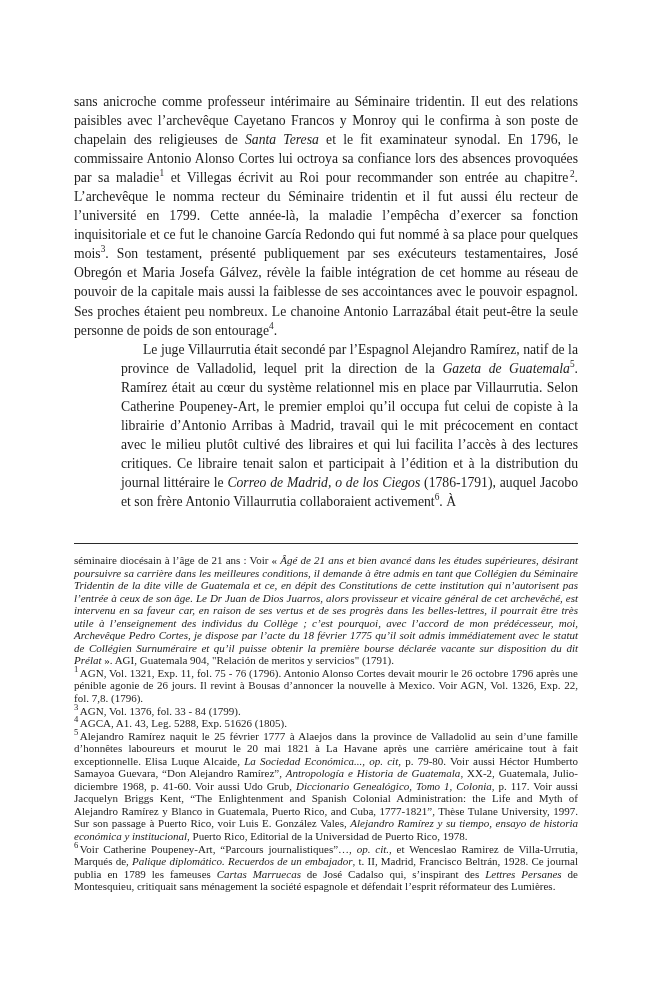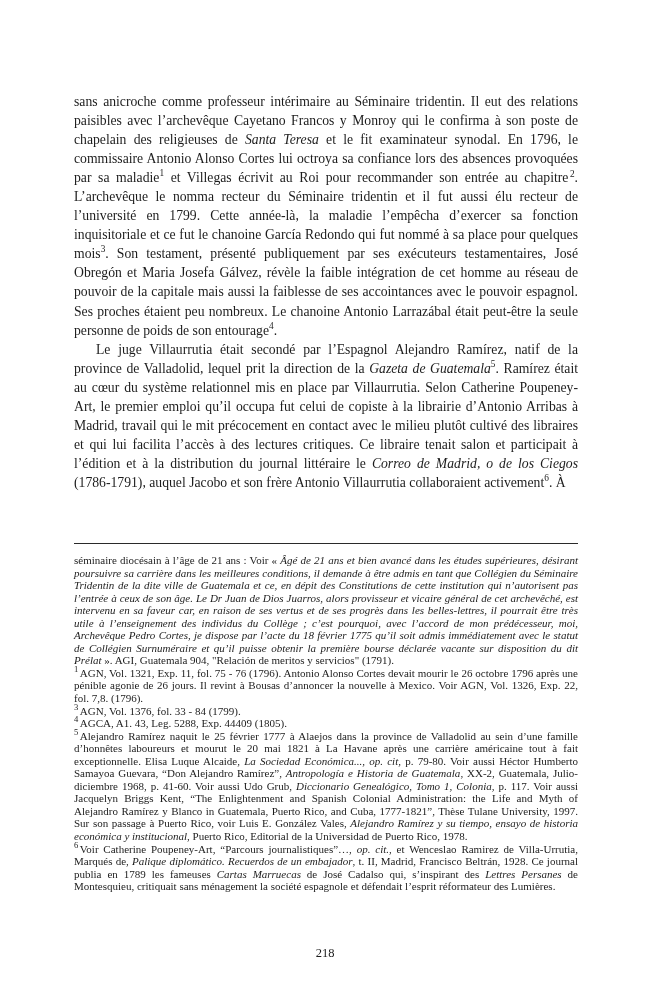--- a/index.html
+++ b/index.html
@@ -30,20 +30,21 @@
     line-height: 19.05px;
     text-align: justify;
     text-justify: inter-word;
     color: #1c1c1c;
   }
   .body-text p {
     margin: 0;
   }
   .body-text p.indent {
     text-indent: 22px;
+    margin-left: 47px;
   }
   .body-text i {
     font-style: italic;
   }
   sup {
     font-size: 0.68em;
     vertical-align: super;
     line-height: 0;
   }
   sup.spaced {
@@ -107,20 +108,19 @@
         <p class="indent"><span>Le juge Villaurrutia était secondé par l’Espagnol Alejandro Ramírez, natif de la province de Valladolid, lequel prit la direction de la </span><i>Gazeta de Guatemala</i><sup>5</sup><span>. Ramírez était au cœur du système relationnel mis en place par Villaurrutia. Selon Catherine Poupeney-Art, le premier emploi qu’il occupa fut celui de copiste à la librairie d’Antonio Arribas à Madrid, travail qui le mit précocement en contact avec le milieu plutôt cultivé des libraires et qui lui facilita l’accès à des lectures critiques. Ce libraire tenait salon et participait à l’édition et à la distribution du journal littéraire le </span><i>Correo de Madrid, o de los Ciegos</i><span> (1786-1791), auquel Jacobo et son frère Antonio Villaurrutia collaboraient activement</span><sup>6</sup><span>.  À</span></p>
       </div>
   </div>
 
   <div class="fn-rule"></div>
 
   <div class="footnotes" id="footnote-block">
       <p><span>séminaire diocésain à l’âge de 21 ans : Voir « </span><i>Âgé de 21 ans et bien avancé dans les études supérieures, désirant poursuivre sa carrière dans les meilleures conditions, il demande à être admis en tant que Collégien du Séminaire Tridentin de la dite ville de Guatemala et ce, en dépit des Constitutions de cette institution qui n’autorisent pas l’entrée à ceux de son âge. Le Dr Juan de Dios Juarros, alors provisseur et vicaire général de cet archevêché, est intervenu en sa faveur car, en raison de ses vertus et de ses progrès dans les belles-lettres, il pourrait être très utile à l’enseignement des individus du Collège ; c’est pourquoi, avec l’accord de mon prédécesseur, moi, Archevêque Pedro Cortes, je dispose par l’acte du 18 février 1775 qu’il soit admis immédiatement avec le statut de Collégien Surnuméraire et qu’il puisse obtenir la première bourse déclarée vacante sur disposition du dit Prélat</i><span> ». AGI, Guatemala 904, "Relación de meritos y servicios" (1791).</span></p>
       <p class="fn-note"><span class="fn-marker">1</span><span>AGN, Vol. 1321, Exp. 11, fol. 75 - 76 (1796). Antonio Alonso Cortes devait mourir le 26 octobre 1796 après une pénible agonie de 26 jours. Il revint à Bousas d’annoncer la nouvelle à Mexico. Voir AGN, Vol. 1326, Exp. 22, fol. 7,8. (1796).</span></p>
       <p class="fn-note"><span class="fn-marker">3</span><span>AGN, Vol. 1376, fol. 33 - 84 (1799).</span></p>
-      <p class="fn-note"><span class="fn-marker">4</span><span>AGCA, A1. 43, Leg. 5288, Exp. 44409 (1805).</span></p>
+      <p class="fn-note"><span class="fn-marker">4</span><span>AGCA, A1. 43, Leg. 5288, Exp. 51626 (1805).</span></p>
       <p class="fn-note"><span class="fn-marker">5</span><span>Alejandro Ramírez naquit le 25 février 1777 à Alaejos dans la province de Valladolid au sein d’une famille d’honnêtes laboureurs et mourut le 20 mai 1821 à La Havane après une carrière américaine tout à fait exceptionnelle. Elisa Luque Alcaide, </span><i>La Sociedad Económica..., op. cit,</i><span> p. 79-80. Voir aussi Héctor Humberto Samayoa Guevara, “Don Alejandro Ramírez”, </span><i>Antropología e Historia de Guatemala</i><span>, XX-2, Guatemala, Julio-diciembre 1968, p. 41-60. Voir aussi Udo Grub, </span><i>Diccionario Genealógico, Tomo 1, Colonia,</i><span> p. 117. Voir aussi Jacquelyn Briggs Kent, “The Enlightenment and Spanish Colonial Administration: the Life and Myth of Alejandro Ramírez y Blanco in Guatemala, Puerto Rico, and Cuba, 1777-1821”, Thèse Tulane University, 1997. Sur son passage à Puerto Rico, voir Luis E. González Vales, </span><i>Alejandro Ramírez y su tiempo, ensayo de historia económica y institucional</i><span>, Puerto Rico, Editorial de la Universidad de Puerto Rico, 1978.</span></p>
       <p class="fn-note"><span class="fn-marker">6</span><span>Voir Catherine Poupeney-Art, “Parcours journalistiques”…, </span><i>op. cit.</i><span>, et Wenceslao Ramirez de Villa-Urrutia, Marqués de, </span><i>Palique diplomático. Recuerdos de un embajador</i><span>, t. II, Madrid, Francisco Beltrán, 1928. Ce journal publia en 1789 les fameuses </span><i>Cartas Marruecas</i><span> de José Cadalso qui, s’inspirant des </span><i>Lettres Persanes</i><span> de Montesquieu, critiquait sans ménagement la société espagnole et défendait l’esprit réformateur des Lumières.</span></p>
     </div>
 
-  <div class="page-number">218</div>
 
 </div>
 
 </body></html>

